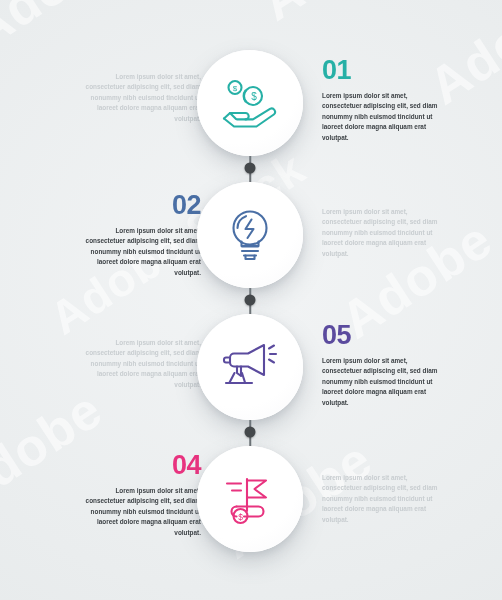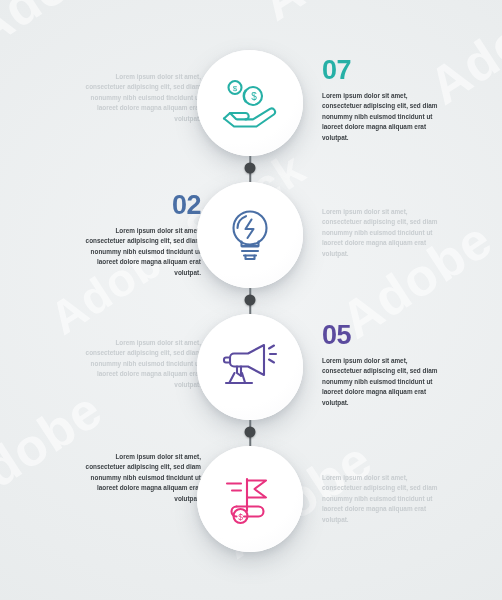--- a/index.html
+++ b/index.html
@@ -131,21 +131,21 @@
     <div class="wm wm-a" style="left:330px; top:300px; transform:rotate(-33deg);">Adobe</div>
     <div class="wm wm-a" style="left:210px; top:520px; transform:rotate(-33deg);">Adobe</div>
   </div>
 
   <div class="spine"></div>
 
   <div class="block left ghost" style="left:83px; top:72px;">
     <div class="body">Lorem ipsum dolor sit amet, consectetuer adipiscing elit, sed diam nonummy nibh euismod tincidunt ut laoreet dolore magna aliquam erat volutpat.</div>
   </div>
   <div class="block right" style="left:322px; top:57px;">
-    <div class="num c-teal">07</div>
+    <div class="num c-teal">01</div>
     <div class="body">Lorem ipsum dolor sit amet, consectetuer adipiscing elit, sed diam nonummy nibh euismod tincidunt ut laoreet dolore magna aliquam erat volutpat.</div>
   </div>
   <div class="node" style="top:50px;">
     <span>
       <svg width="60" height="52" viewBox="0 0 60 52" fill="none" stroke="#26b0a6" stroke-width="2.1" stroke-linecap="round" stroke-linejoin="round">
         <circle cx="15" cy="10.5" r="6.5"></circle>
         <text x="15" y="14" font-size="8" font-family="Liberation Sans, sans-serif" fill="#26b0a6" stroke="none" text-anchor="middle">$</text>
         <circle cx="33" cy="19" r="9"></circle>
         <path d="M25.5 13.5a9 9 0 0 0 0 11"></path>
         <text x="34" y="23" font-size="10" font-family="Liberation Sans, sans-serif" fill="#26b0a6" stroke="none" text-anchor="middle">$</text>
@@ -198,20 +198,21 @@
         <path d="M6 44h26"></path>
         <path d="M50 15h6"></path>
         <path d="M49 9.5l5-3"></path>
         <path d="M49 20.5l5 3"></path>
       </svg>
     </span>
   </div>
   <div class="dot" style="top:432px;"></div>
 
   <div class="block left" style="left:83px; top:452px;">
+    <div class="num c-pink">04</div>
     <div class="body">Lorem ipsum dolor sit amet, consectetuer adipiscing elit, sed diam nonummy nibh euismod tincidunt ut laoreet dolore magna aliquam erat volutpat.</div>
   </div>
   <div class="block right ghost" style="left:322px; top:473px;">
     <div class="body">Lorem ipsum dolor sit amet, consectetuer adipiscing elit, sed diam nonummy nibh euismod tincidunt ut laoreet dolore magna aliquam erat volutpat.</div>
   </div>
   <div class="node" style="top:446px;">
     <span>
       <svg width="58" height="52" viewBox="0 0 58 52" fill="none" stroke="#e8337f" stroke-width="2.1" stroke-linecap="round" stroke-linejoin="round">
         <path d="M26 6v32"></path>
         <path d="M26 7.5h19L33.5 16 45 24.5H26"></path>

